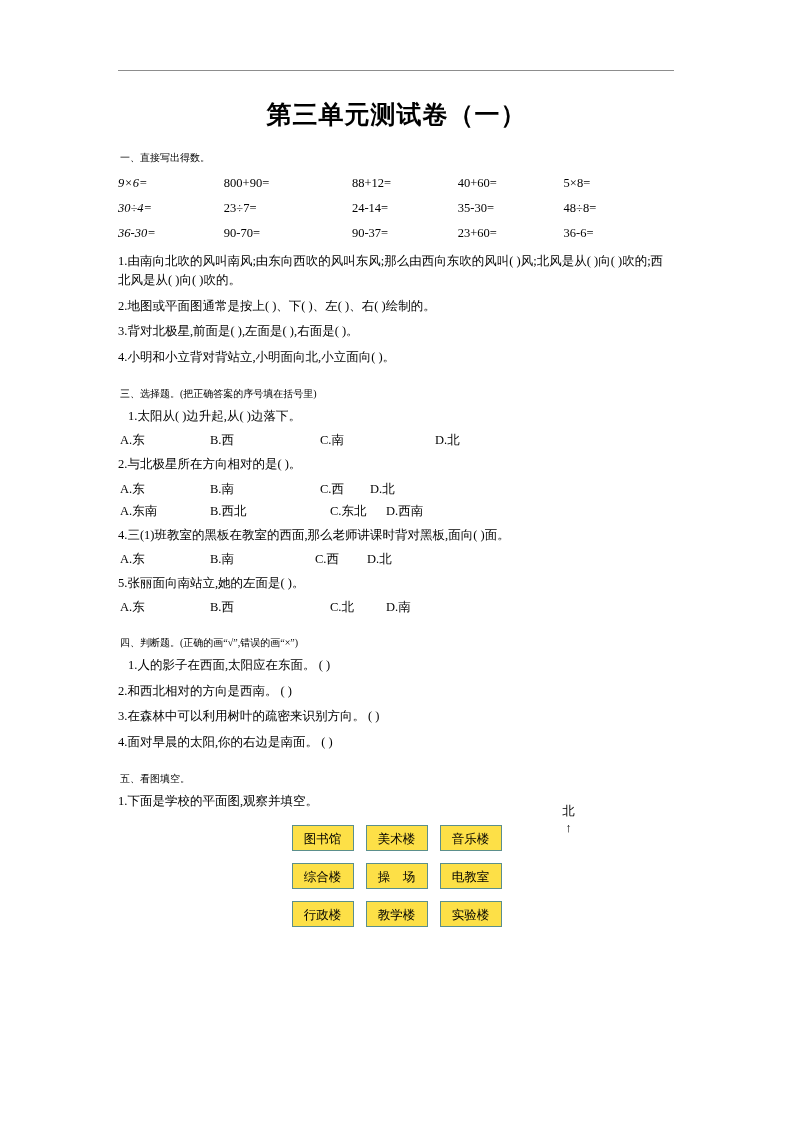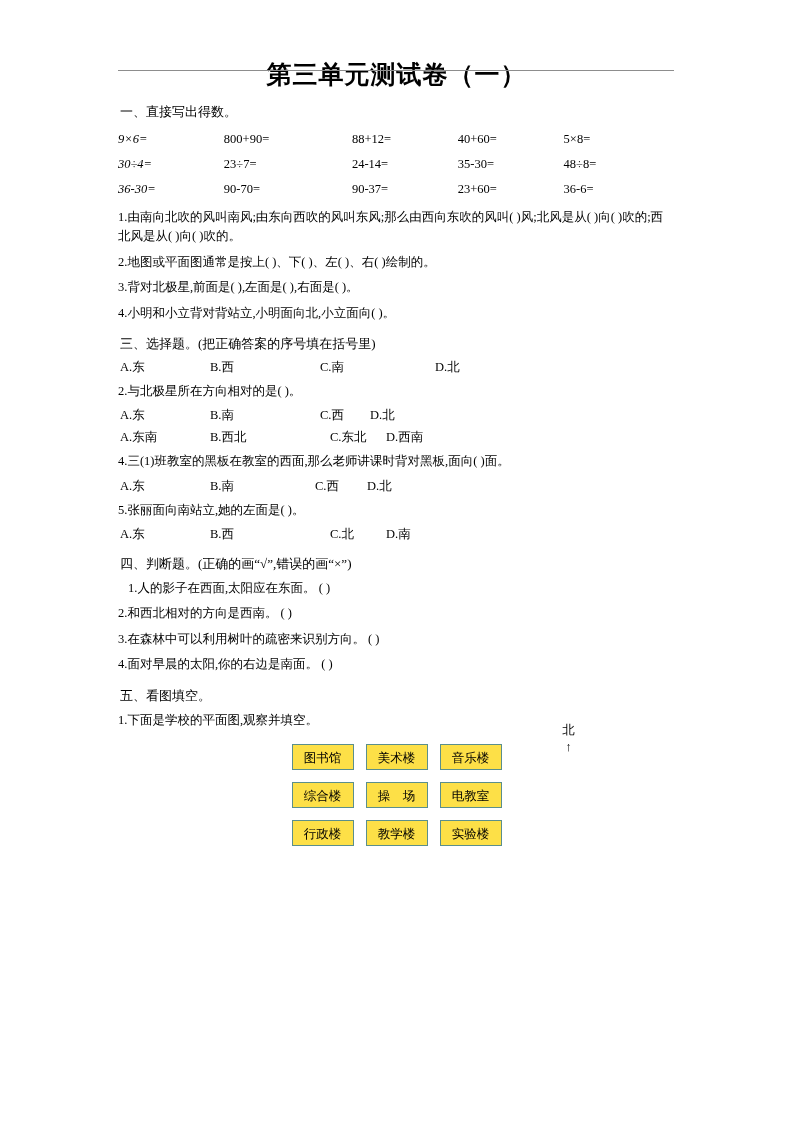--- a/index.html
+++ b/index.html
@@ -24,30 +24,30 @@
   }
   .top-rule {
     position: absolute;
     left: 118px;
     top: 70px;
     width: 556px;
     border-top: 1px solid #8d8d8d;
   }
   h1.title {
     margin: 0;
-    padding-top: 58px;
+    padding-top: 98px;
     text-align: center;
     font-size: 25px;
     font-weight: bold;
     letter-spacing: 1px;
     font-family: "Liberation Serif", "DejaVu Serif", serif;
   }
   .section-head {
-    font-size: 13px;
-    margin-top: 12px;
+    font-size: 10px;
+    margin-top: 20px;
     margin-bottom: 6px;
     padding-left: 2px;
   }
   .q {
     font-size: 12.5px;
     line-height: 1.55;
     margin: 6px 0 6px 0;
   }
   .indent {
     padding-left: 10px;
@@ -160,20 +160,21 @@
   </tbody>
     </table>
 
   <div class="q">1.由南向北吹的风叫南风;由东向西吹的风叫东风;那么由西向东吹的风叫(      )风;北风是从(      )向(      )吹的;西北风是从(      )向(      )吹的。</div>
   <div class="q">2.地图或平面图通常是按上(      )、下(      )、左(      )、右(      )绘制的。</div>
   <div class="q">3.背对北极星,前面是(      ),左面是(      ),右面是(      )。</div>
   <div class="q">4.小明和小立背对背站立,小明面向北,小立面向(      )。</div>
 
   <div class="section-head">三、选择题。(把正确答案的序号填在括号里)</div>
 
+  <div class="q indent">1.太阳从(      )边升起,从(      )边落下。</div>
   <div class="choices ch4">
     <span class="opt">A.东</span>
     <span class="opt">B.西</span>
     <span class="opt">C.南</span>
     <span class="opt">D.北</span>
   </div>
 
   <div class="q">2.与北极星所在方向相对的是(      )。</div>
   <div class="choices cw1">
     <span class="opt">A.东</span>

